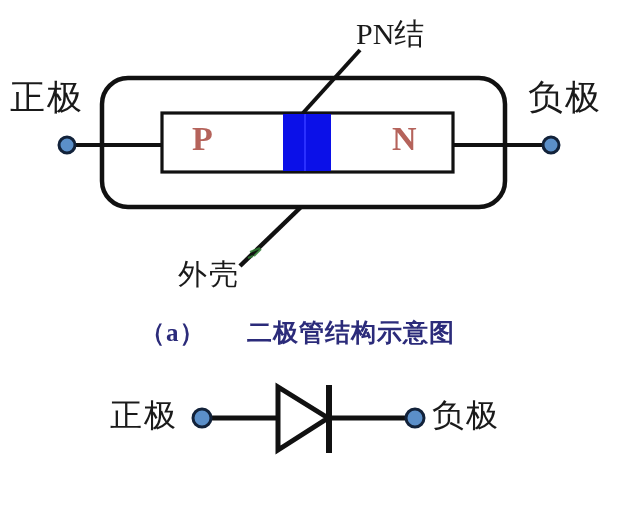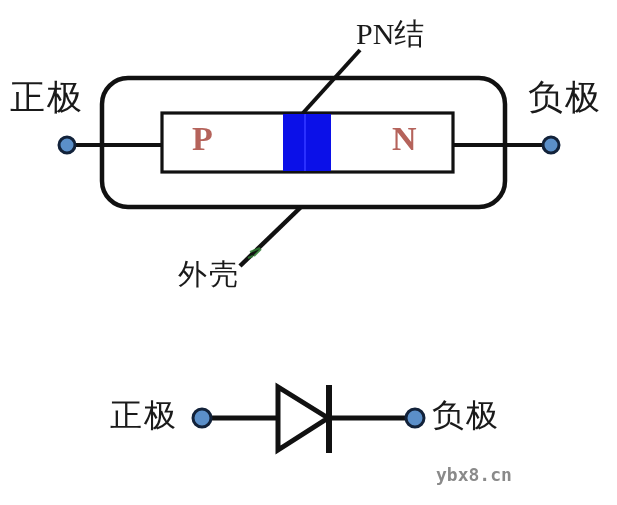--- a/index.html
+++ b/index.html
@@ -109,21 +109,25 @@
   <div class="cn-label" id="label-cathode-a">负极</div>
 
   <div class="cn-label" id="label-pn">PN结</div>
 
   <div class="cn-label" id="label-case">外壳</div>
 
   <div class="letter" id="letter-p">P</div>
 
   <div class="letter" id="letter-n">N</div>
 
+  <div class="caption" id="caption-a">
+    <span class="cap-tag">（a）</span>
+    <span class="cap-gap"></span>
+    <span>二极管结构示意图</span>
+  </div>
 
   <div class="cn-label" id="label-anode-b">正极</div>
 
   <div class="cn-label" id="label-cathode-b">负极</div>
 
 
-  <div id="watermark">ybx8.cn</div>
 
 </div>
 
 </body></html>

